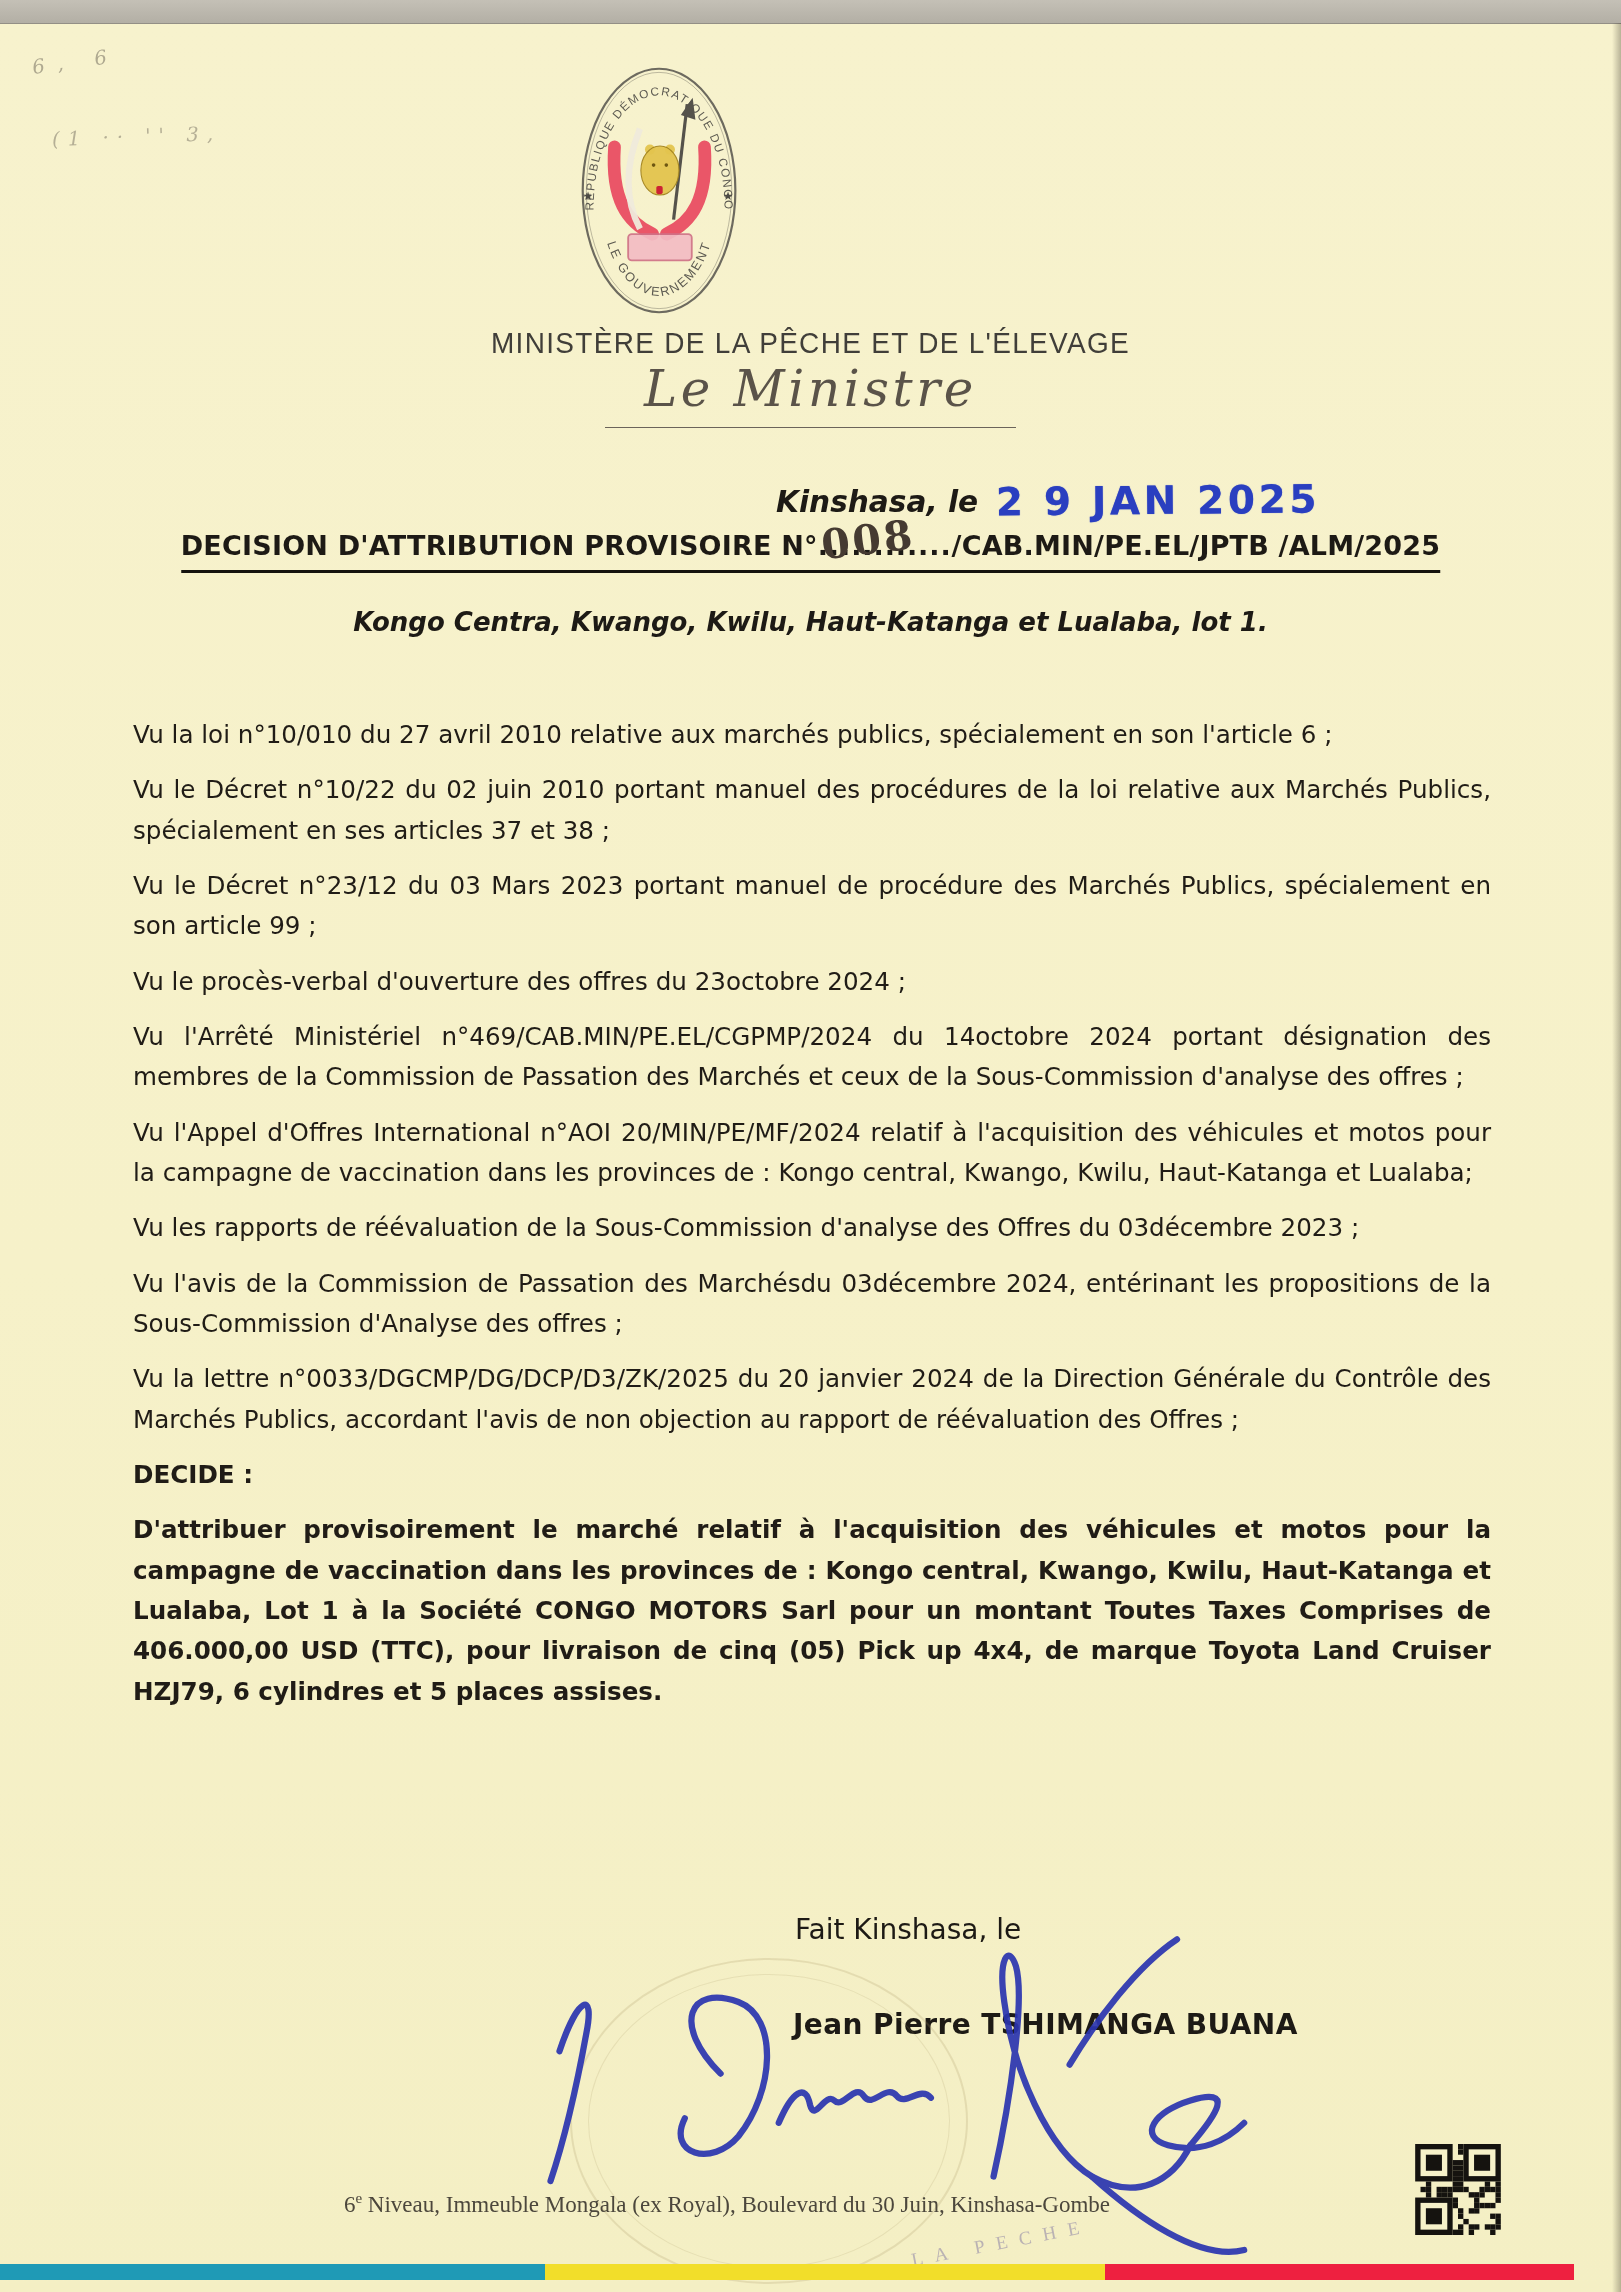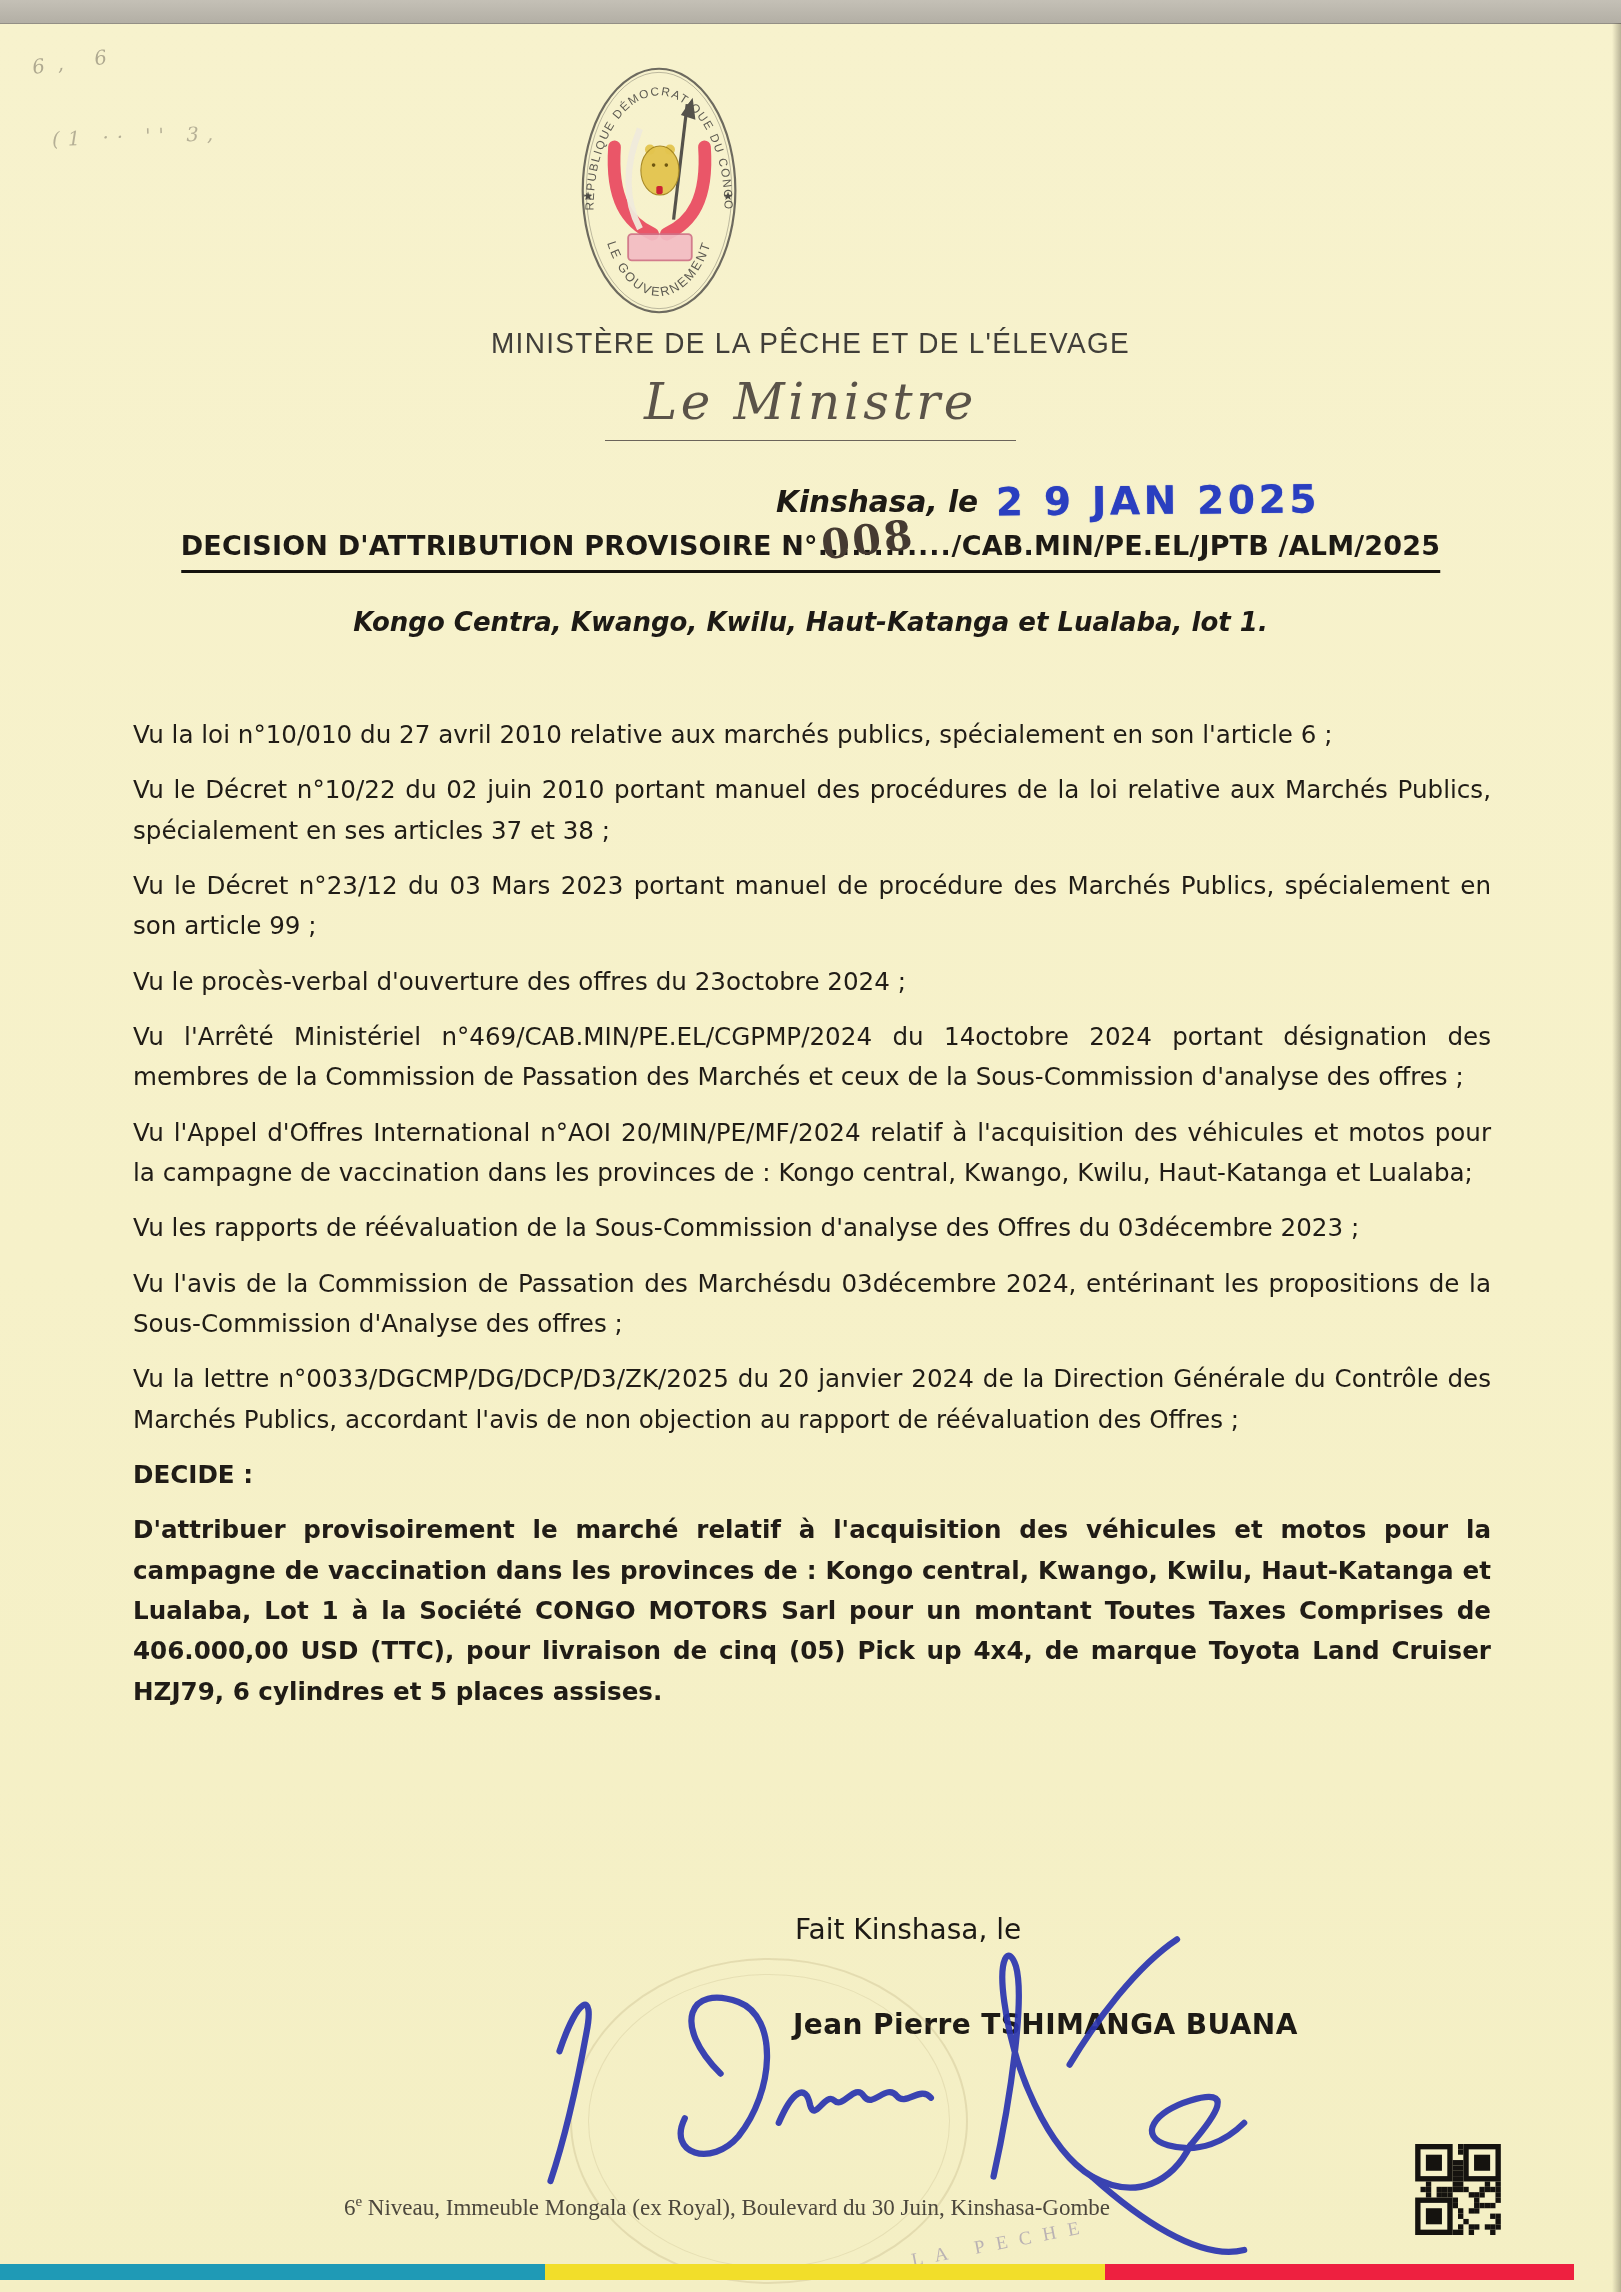--- a/index.html
+++ b/index.html
@@ -15,21 +15,21 @@
   .pencil{position:absolute;font-family:"DejaVu Serif",serif;font-style:italic;color:#756f60;}
   .pencil-top{left:32px;top:50px;font-size:19.7px;opacity:.55;transform:rotate(-8deg);letter-spacing:12.5px;}
   .pencil-bottom{left:52px;top:125px;font-size:19.7px;opacity:.5;transform:rotate(-2deg);letter-spacing:8px;}
 
   
   .seal{position:absolute;left:580px;top:63px;width:159px;height:255px;}
 
   .ministry{position:absolute;top:328px;left:0;width:100%;text-align:center;
         font-family:"Liberation Sans",sans-serif;font-size:28px;letter-spacing:1.3px;
         color:#403e39;transform:scaleY(1.04);}
-  .minister{position:absolute;top:373px;left:0;width:100%;text-align:center;}
+  .minister{position:absolute;top:360px;left:0;width:100%;text-align:center;}
   .minister span{display:inline-block;font-family:"DejaVu Serif",serif;font-style:italic;
         font-size:50px;color:#5a5349;padding:0 39px 9px 39px;border-bottom:1.8px solid #6b645a;
         letter-spacing:3.6px;}
 
   .dateline{position:absolute;top:478px;left:776px;display:flex;align-items:flex-start;gap:18px;}
   .place-label{font-style:italic;font-weight:bold;font-size:29.6px;padding-top:7.2px;}
   .date-stamp{font-weight:bold;font-size:39px;color:#2a3fc0;letter-spacing:3.6px;
         text-shadow:0 0 0.9px rgba(42,63,192,.7);transform:rotate(-.5deg);}
 
   .title{position:absolute;top:530px;left:50%;transform:translateX(-50%);white-space:nowrap;
@@ -56,21 +56,21 @@
         border:2.7px solid rgba(168,148,102,.22);border-radius:50%;}
   .ghost-seal .inner{position:absolute;left:16px;top:14.3px;right:16px;bottom:14.3px;
         border:1.8px solid rgba(168,148,102,.18);border-radius:50%;}
   .stamp-ghost{position:absolute;left:910px;top:2232px;font-size:19px;letter-spacing:11.6px;
         color:rgba(115,105,160,.45);transform:rotate(-11deg);font-family:"Liberation Serif",serif;}
 
   .signature{position:absolute;left:510px;top:1917px;width:806px;height:358px;}
 
   .footer{position:absolute;top:2182px;left:0;width:1454px;text-align:center;
         font-family:"Liberation Serif",serif;color:#4c473c;}
-  .footer-line1{font-size:23px;line-height:38px;}
+  .footer-line1{font-size:23px;line-height:32px;}
   .footer-line2{font-size:23px;line-height:28px;}
   .footer sup{font-size:15px;}
 
   .qr{position:absolute;left:1415px;top:2144px;width:86px;height:91px;}
 
   .stripe{position:absolute;top:2264px;height:16px;}
   .stripe-blue{left:0;width:545px;background:#1f9ab6;}
   .stripe-yellow{left:545px;width:561px;background:#f2de2a;}
   .stripe-red{left:1105px;width:469px;background:#ee2040;}
 </style>

